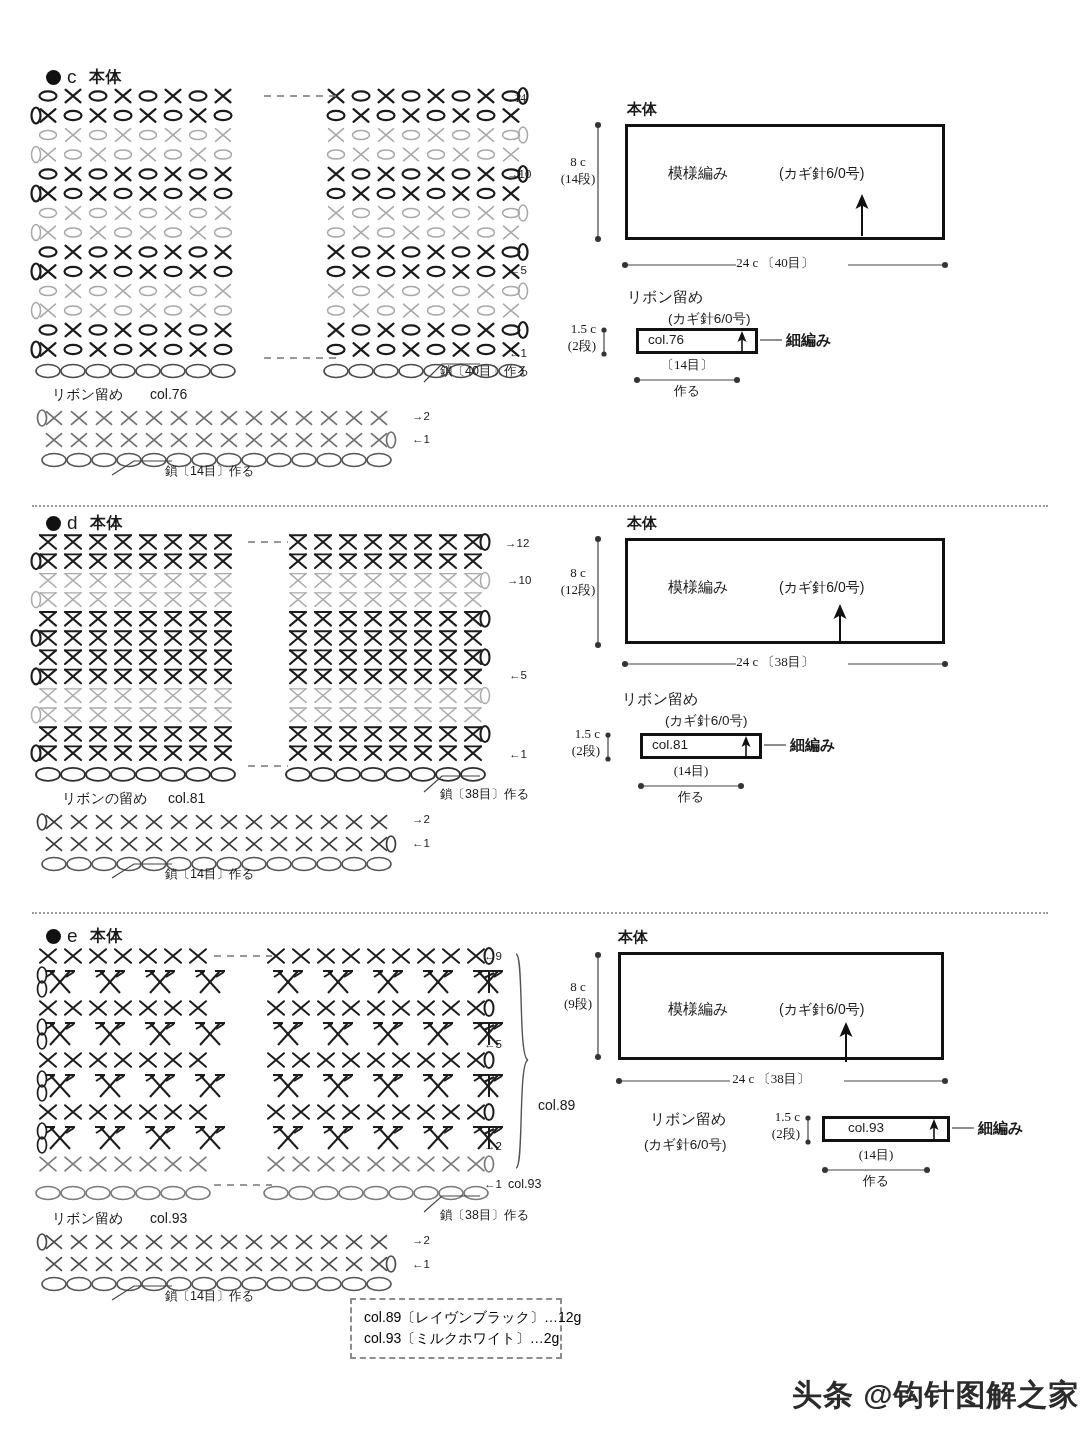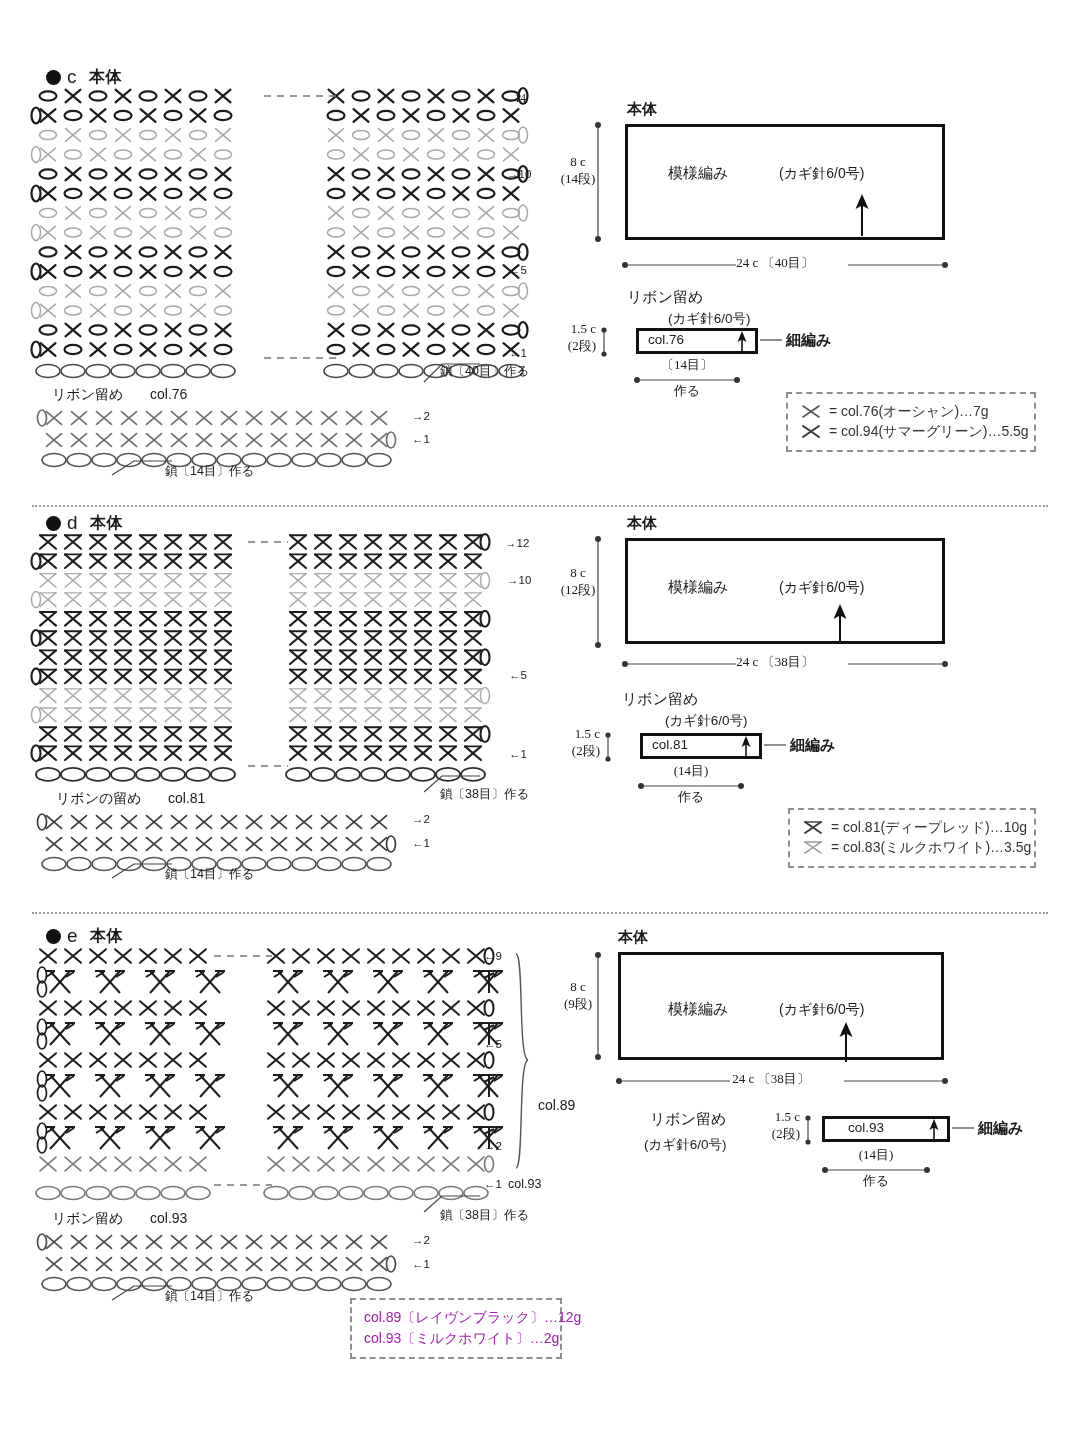--- a/index.html
+++ b/index.html
@@ -69,21 +69,21 @@
     border: 2px dashed #8d8d8d;
     padding: 7px 12px 8px 12px;
     background: #fff;
   }
   .legend-row {
     display: flex; align-items: center; gap: 7px;
     font-size: 14px; color: #333; line-height: 1.45;
     white-space: nowrap;
   }
   .legend-row .sym { width: 22px; height: 17px; flex: 0 0 22px; }
-  .legend-plain { font-size: 14px; color: #a21caf; line-height: 1.5; white-space: nowrap; }
+  .legend-plain { font-size: 14px; color: #000000; line-height: 1.5; white-space: nowrap; }
 
   
   .watermark {
     position: absolute;
     font-size: 30px; font-weight: 700;
     color: #2b2b2b;
     letter-spacing: 1px;
     white-space: nowrap;
     text-shadow: 1px 1px 0 rgba(255,255,255,.85);
   }
@@ -484,34 +484,20 @@
   <div class="dim-text" style="left:548px; top:322px; width:48px; text-align:right;">1.5 c</div>
   <div class="dim-text" style="left:548px; top:339px; width:48px; text-align:right;">(2段)</div>
   <svg class="chart" style="left:632px; top:374px;" width="110" height="12">
     <path d="M6,6 L104,6" stroke="#444" stroke-width="1.2"></path>
     <circle cx="5" cy="6" r="3" fill="#333"></circle>
       <circle cx="105" cy="6" r="3" fill="#333"></circle>
   </svg>
   <div class="dim-text" style="left:632px; top:358px; width:110px;">〔14目〕</div>
   <div class="dim-text" style="left:632px; top:384px; width:110px;">作る</div>
 
-  <div class="legend" style="left:786px; top:392px; width:250px;">
-    <div class="legend-row">
-      <svg class="sym" viewBox="0 0 22 17">
-        <path d="M3,3 L19,14 M19,3 L3,14" stroke="#555" stroke-width="1.6" fill="none" stroke-linecap="round"></path>
-      </svg>
-      <span>= col.76(オーシャン)…7g</span>
-    </div>
-    <div class="legend-row">
-      <svg class="sym" viewBox="0 0 22 17">
-        <path d="M3,3 L19,14 M19,3 L3,14" stroke="#333" stroke-width="1.9" fill="none" stroke-linecap="round"></path>
-      </svg>
-      <span>= col.94(サマーグリーン)…5.5g</span>
-    </div>
-  </div>
 
   <div class="divider" style="top:505px;"></div>
 
   <div class="sec-head" style="left:46px; top:512px;">
     <span class="bullet"></span>
     <span class="sec-letter">d</span>
     <span class="sec-title">本体</span>
   </div>
 
   <div class="chart" style="left:36px; top:534px;">
@@ -937,21 +923,21 @@
   <div class="plain-label tiny-label" style="left:505px; top:537px;">→12</div>
   <div class="plain-label tiny-label" style="left:507px; top:574px;">→10</div>
   <div class="plain-label tiny-label" style="left:509px; top:669px;">←5</div>
   <div class="plain-label tiny-label" style="left:509px; top:748px;">←1</div>
 
   <svg class="chart" style="left:420px; top:770px;" width="70" height="26">
     <path d="M4,22 L22,6 L60,6" stroke="#444" stroke-width="1.2" fill="none"></path>
   </svg>
   <div class="plain-label small-label" style="left:440px; top:786px;">鎖〔38目〕作る</div>
 
-  <div class="plain-label" style="left:56px; top:790px;">リボンの留め</div>
+  <div class="plain-label" style="left:62px; top:790px;">リボンの留め</div>
   <div class="plain-label" style="left:168px; top:790px;">col.81</div>
 
   <div class="chart" style="left:40px; top:812px;">
     <svg width="410" height="62" viewBox="0 0 410 62">
       <g id="d-ribbon">
           <path d="M6.5,3.625 L21.5,16.375 M21.5,3.625 L6.5,16.375" stroke="#3a3a3a" stroke-width="1.7" fill="none" stroke-linecap="round"></path>
           <path d="M31.5,3.625 L46.5,16.375 M46.5,3.625 L31.5,16.375" stroke="#3a3a3a" stroke-width="1.7" fill="none" stroke-linecap="round"></path>
           <path d="M56.5,3.625 L71.5,16.375 M71.5,3.625 L56.5,16.375" stroke="#3a3a3a" stroke-width="1.7" fill="none" stroke-linecap="round"></path>
           <path d="M81.5,3.625 L96.5,16.375 M96.5,3.625 L81.5,16.375" stroke="#3a3a3a" stroke-width="1.7" fill="none" stroke-linecap="round"></path>
           <path d="M106.5,3.625 L121.5,16.375 M121.5,3.625 L106.5,16.375" stroke="#3a3a3a" stroke-width="1.7" fill="none" stroke-linecap="round"></path>
@@ -1049,36 +1035,20 @@
   <div class="dim-text" style="left:552px; top:727px; width:48px; text-align:right;">1.5 c</div>
   <div class="dim-text" style="left:552px; top:744px; width:48px; text-align:right;">(2段)</div>
   <svg class="chart" style="left:636px; top:780px;" width="110" height="12">
     <path d="M6,6 L104,6" stroke="#444" stroke-width="1.2"></path>
     <circle cx="5" cy="6" r="3" fill="#333"></circle>
       <circle cx="105" cy="6" r="3" fill="#333"></circle>
   </svg>
   <div class="dim-text" style="left:636px; top:764px; width:110px;">(14目)</div>
   <div class="dim-text" style="left:636px; top:790px; width:110px;">作る</div>
 
-  <div class="legend" style="left:788px; top:808px; width:248px;">
-    <div class="legend-row">
-      <svg class="sym" viewBox="0 0 22 17">
-        <path d="M3,3 L19,3" stroke="#444" stroke-width="1.6" stroke-linecap="round"></path>
-        <path d="M3,3 L19,14 M19,3 L3,14" stroke="#333" stroke-width="1.7" fill="none" stroke-linecap="round"></path>
-      </svg>
-      <span>= col.81(ディープレッド)…10g</span>
-    </div>
-    <div class="legend-row">
-      <svg class="sym" viewBox="0 0 22 17">
-        <path d="M3,3 L19,3" stroke="#999" stroke-width="1.5" stroke-linecap="round"></path>
-        <path d="M3,3 L19,14 M19,3 L3,14" stroke="#8f8f8f" stroke-width="1.5" fill="none" stroke-linecap="round"></path>
-      </svg>
-      <span>= col.83(ミルクホワイト)…3.5g</span>
-    </div>
-  </div>
 
   <div class="divider" style="top:912px;"></div>
 
   <div class="sec-head" style="left:46px; top:925px;">
     <span class="bullet"></span>
     <span class="sec-letter">e</span>
     <span class="sec-title">本体</span>
   </div>
 
   <div class="chart" style="left:36px; top:948px;">
@@ -1552,13 +1522,14 @@
       <circle cx="107" cy="6" r="3" fill="#333"></circle>
   </svg>
   <div class="dim-text" style="left:820px; top:1148px; width:112px;">(14目)</div>
   <div class="dim-text" style="left:820px; top:1174px; width:112px;">作る</div>
 
   <div class="legend" style="left:350px; top:1298px; width:212px;">
     <div class="legend-plain">col.89〔レイヴンブラック〕…12g</div>
     <div class="legend-plain">col.93〔ミルクホワイト〕…2g</div>
   </div>
 
+  <div class="watermark" style="left:792px; top:1375px;">头条 @钩针图解之家</div>
 </div>
 
 </body></html>

